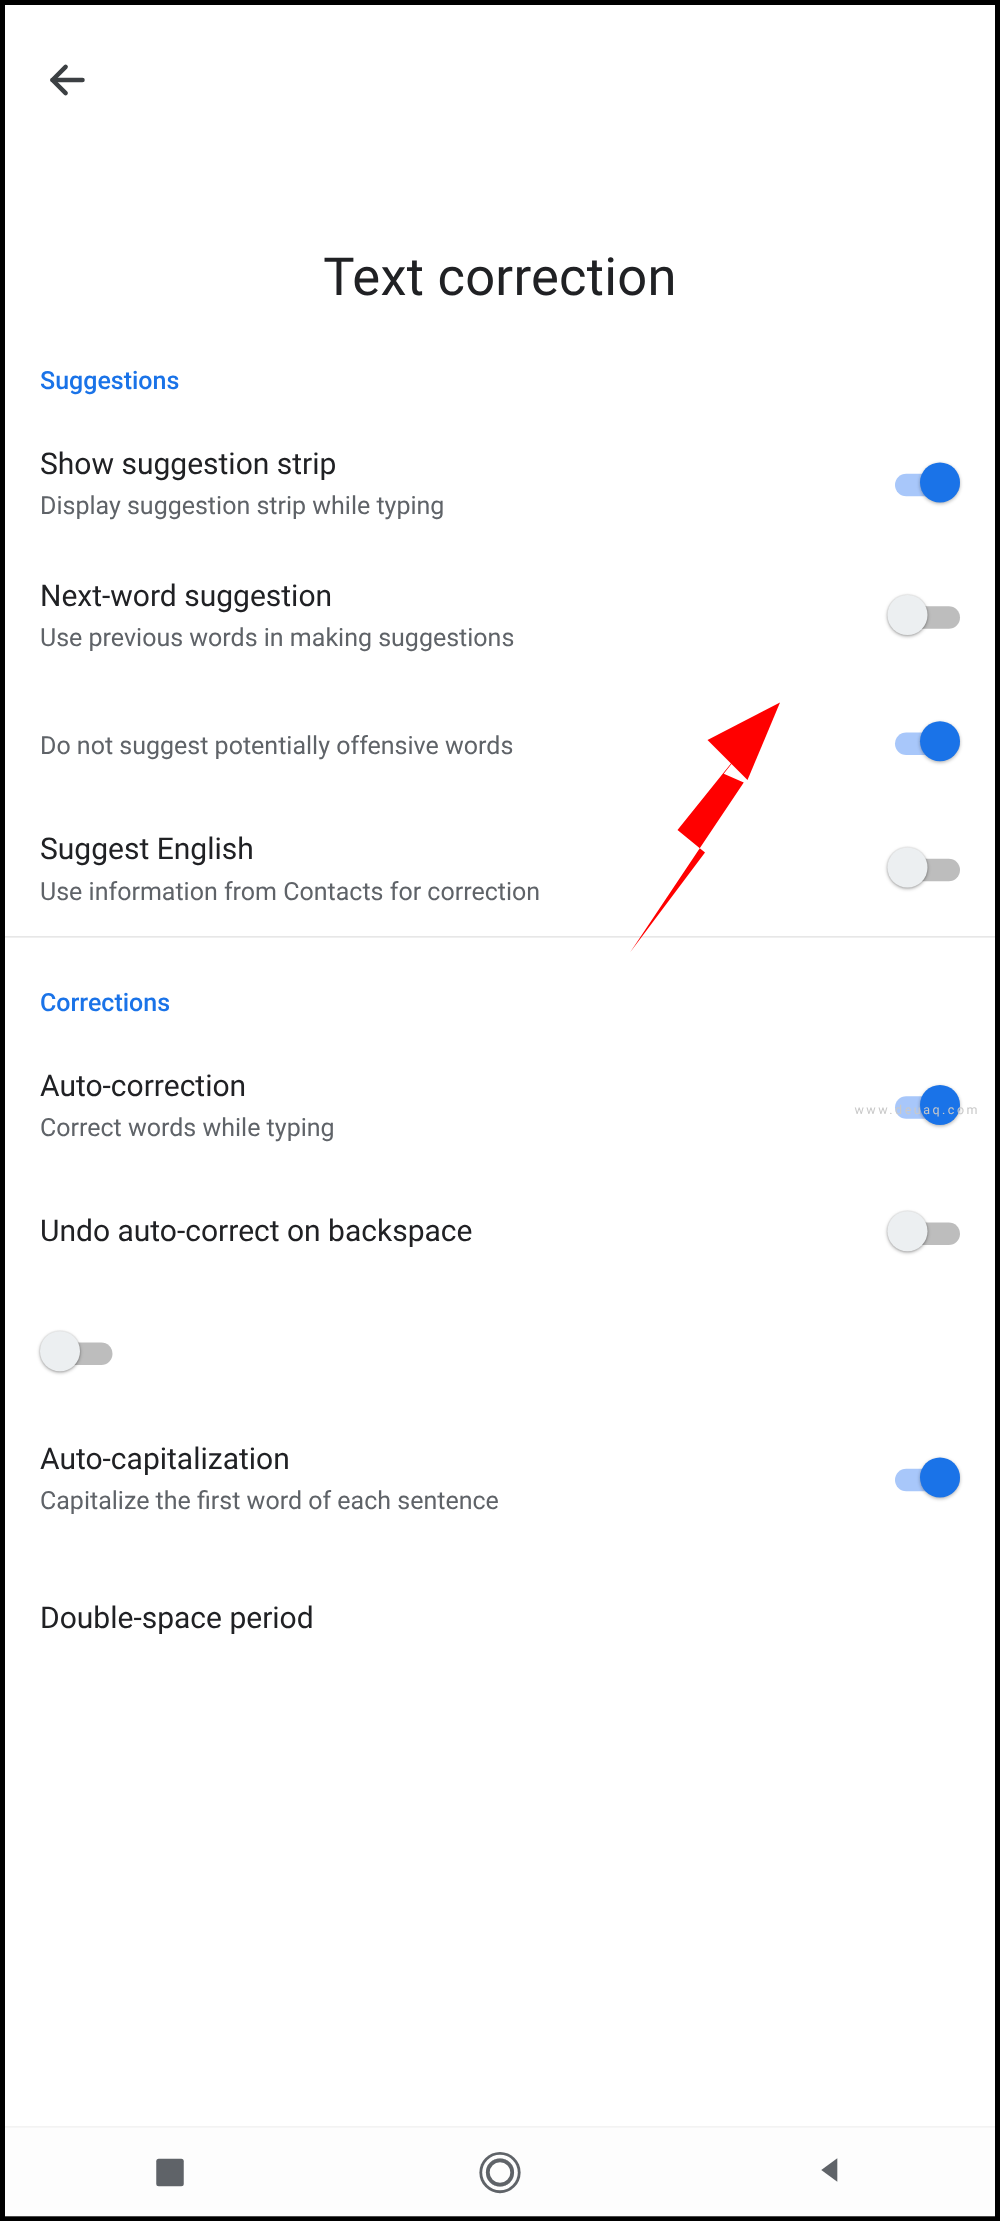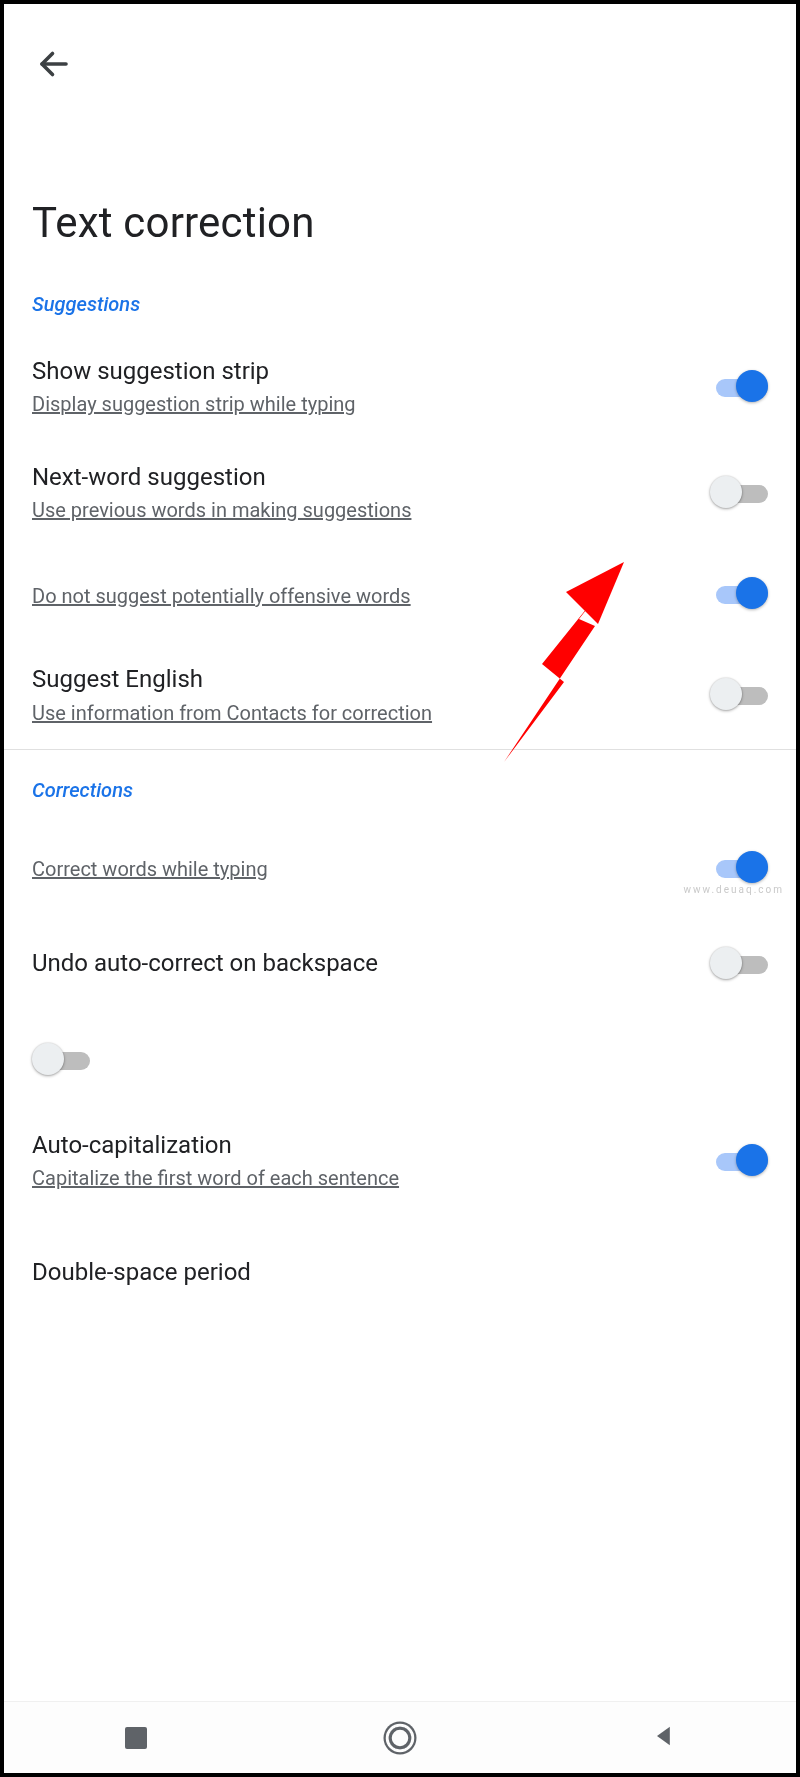--- a/index.html
+++ b/index.html
@@ -41,35 +41,35 @@
     color: #3c4043;
   }
   .back-btn svg { width: 36px; height: 36px; }
 
   .page-title {
     font-size: 42px;
     font-weight: 400;
     color: #202124;
     padding: 110px 28px 40px 28px;
     letter-spacing: 0.2px;
+    text-align: center;
   }
 
   .section {
     border-top: 1px solid transparent;
   }
   .section + .section {
     border-top: 1px solid #e0e0e0;
-    padding-top: 24px;
+    padding-top: 36px;
   }
   .section-header {
     color: #1a73e8;
     font-size: 20px;
     font-weight: 500;
     padding: 4px 28px 18px 28px;
-    font-style: italic;
   }
 
   .row {
     display: flex;
     align-items: center;
     padding: 22px 28px 22px 28px;
     min-height: 96px;
   }
   .row .texts {
     flex: 1 1 auto;
@@ -81,21 +81,20 @@
     font-weight: 400;
     line-height: 1.3;
   }
   .row .sub {
     font-size: 20px;
     color: #5f6368;
     font-weight: 400;
     margin-top: 4px;
     line-height: 1.35;
     max-width: 560px;
-    text-decoration: underline;
   }
 
   
   .switch {
     position: relative;
     width: 58px;
     height: 34px;
     flex: 0 0 auto;
   }
   .switch .track {
@@ -238,20 +237,21 @@
           <div class="thumb"></div>
         </div>
       </div>
     </div>
 
     <div class="section">
       <div class="section-header">Corrections</div>
 
       <div class="row">
         <div class="texts">
+          <div class="title">Auto-correction</div>
           <div class="sub">Correct words while typing</div>
         </div>
         <div class="switch on">
           <div class="track"></div>
           <div class="thumb"></div>
         </div>
       </div>
 
       <div class="row">
         <div class="texts">

